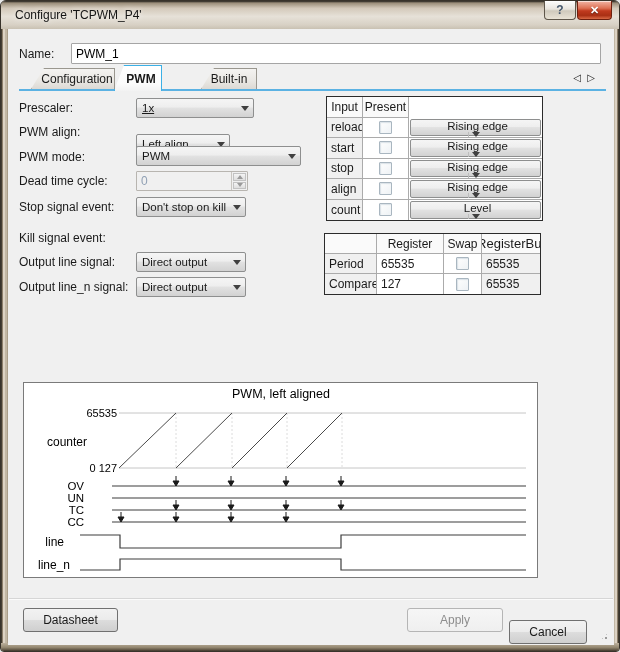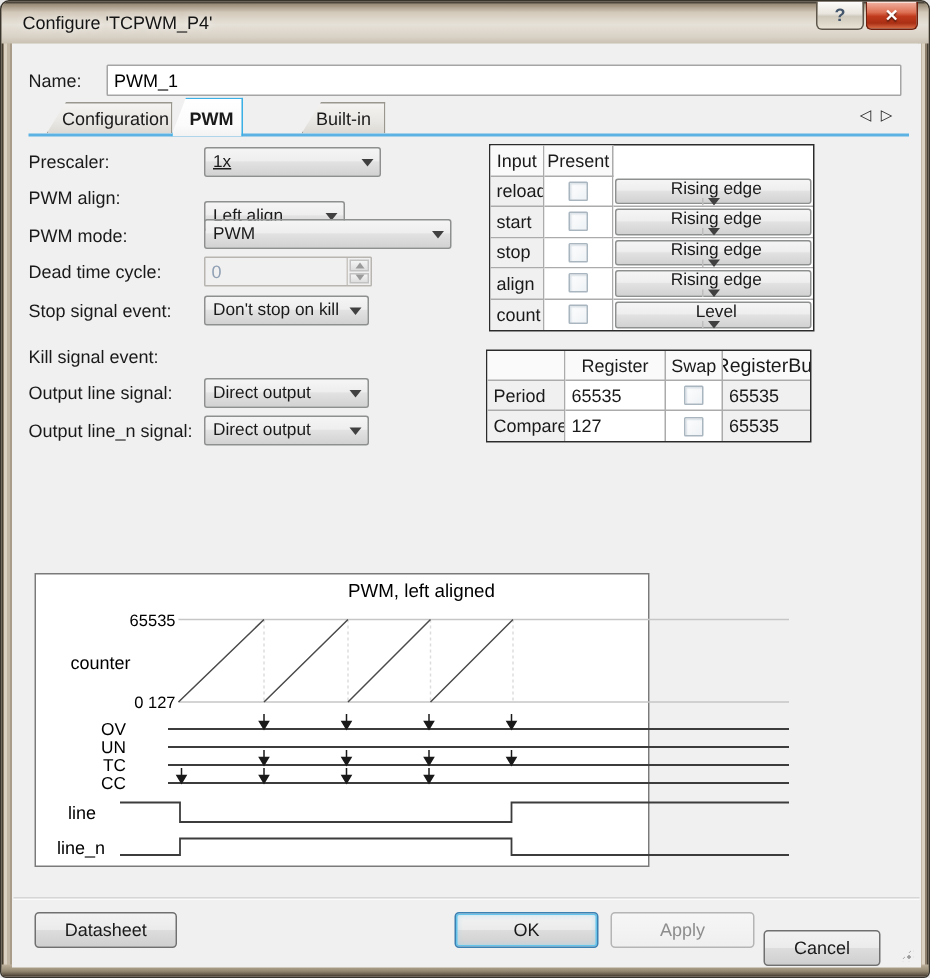--- a/index.html
+++ b/index.html
@@ -87,21 +87,21 @@
   .cell.roc { background:#f0f0f0; padding-left:4px; }
   .cell.cbc { justify-content:center; background:#fff; }
   .cell.comboc { padding:1px; background:#fff; }
   .cell-combo { position:relative; width:100%; height:100%; border:1px solid #8e8f8f; border-radius:2px;
     background:linear-gradient(180deg,#f5f5f5 0%,#eeeeee 45%,#e2e2e2 50%,#d2d2d2 100%);
     display:flex; align-items:center; cursor:default;flex-direction:column; }
   .cell-combo .txt { flex:1; padding-left:4px; font-size:11.5px; white-space:nowrap; }
   .cell-combo .arr { width:16px; display:flex; align-items:center; justify-content:center; border-left:1px solid #bdbdbd; height:100%; }
 
   
-  .diagram { position:absolute; left:22px; top:381px; width:410px; height:196px; background:#fff; border:1px solid #7a7a7a; }
+  .diagram { position:absolute; left:22px; top:381px; width:515px; height:196px; background:#fff; border:1px solid #7a7a7a; }
 
   
   .separator { position:absolute; left:8px; top:597px; width:604px; height:1px; background:#d6d6d6; box-shadow:0 1px 0 #fbfbfb; }
   .pbtn { position:absolute; top:607px; height:24px; border:1px solid #707070; border-radius:3px;
     display:flex; align-items:center; justify-content:center; font-size:12px; cursor:default;
     background:linear-gradient(180deg,#f2f2f2 0%,#ebebeb 50%,#dddddd 50%,#cfcfcf 100%); }
   .pbtn.default { border-color:#3c7fb1; box-shadow:inset 0 0 0 1px #66c3ea, inset 0 0 4px #9fd9f2; }
   .pbtn.disabled { border-color:#b5b5b5; background:linear-gradient(180deg,#f6f6f6,#efefef); color:#8d8d8d; }
   .grip { position:absolute; right:10px; bottom:10px; width:9px; height:9px;
     background-image:radial-gradient(circle,#9a9a9a 1px,transparent 1.3px); background-size:4px 4px;
@@ -363,23 +363,20 @@
 
       <path d="M56,187 H96 V176 H317 V187 H502" stroke="#3c3c3c" stroke-width="1.2" fill="none"></path>
       <text x="46" y="186" text-anchor="end" font-size="12">line_n</text>
     </svg>
   </div>
 
   <div class="separator"></div>
   <div class="pbtn" style="left:22px;width:95px;">
     <span>Datasheet</span>
   </div>
-  <div class="pbtn default" style="left:302px;width:96px;">
-    <span>OK</span>
-  </div>
   <div class="pbtn disabled" style="left:406px;width:96px;">
     <span>Apply</span>
   </div>
   <div class="pbtn" style="left:508px;width:78px;margin-top:12px;">
     <span>Cancel</span>
   </div>
   <div class="grip"></div>
 
 </div>
 

